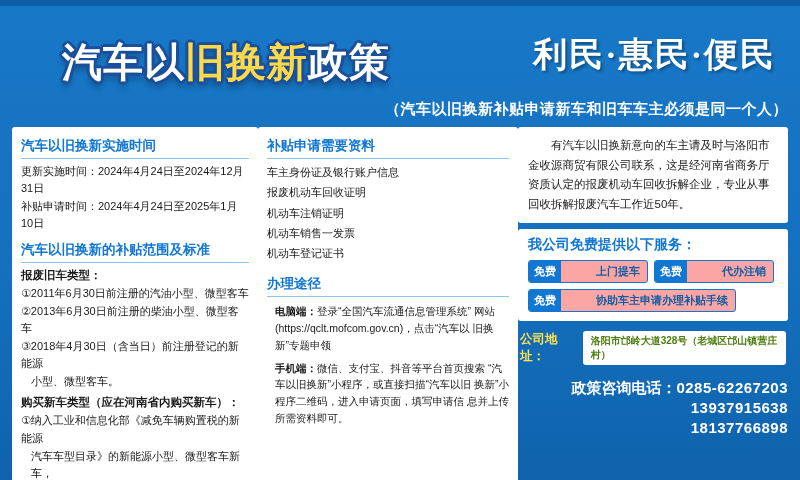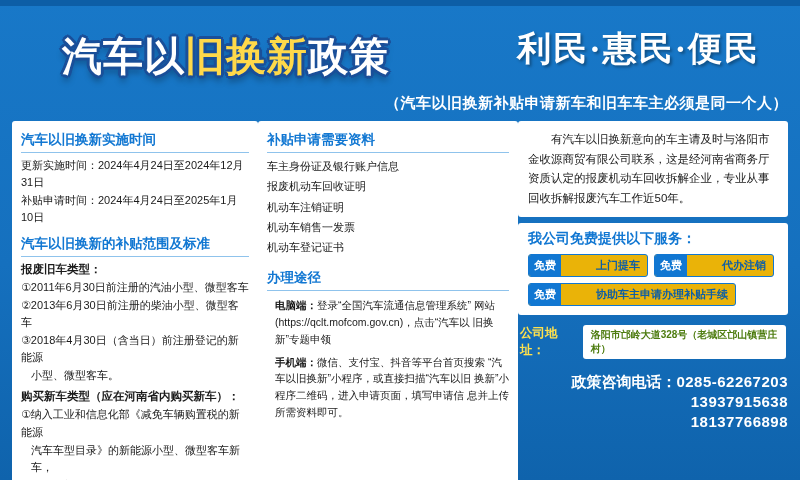--- a/index.html
+++ b/index.html
@@ -5,21 +5,21 @@
   html,body{margin:0;padding:0;}
   body{
     width:800px;height:480px;overflow:hidden;
     font-family:"Liberation Sans","DejaVu Sans",sans-serif;
     background:#ffffff;
   }
   .poster{
     position:relative;width:800px;height:480px;
     background:linear-gradient(180deg,#1878c8 0%,#1570be 55%,#0f63ac 100%);
     box-sizing:border-box;
-    padding:20px 12px 8px 12px;
+    padding:26px 12px 8px 12px;
   }
   .poster:before{
     content:"";position:absolute;left:0;top:0;right:0;height:6px;
     background:#0d5ea6;
   }
   
   .header{
     position:relative;height:72px;display:flex;align-items:center;
   }
   .title-main{
@@ -27,21 +27,21 @@
     color:#ffffff;
     text-shadow:
        3px 0 0 #1a4f99, -3px 0 0 #1a4f99, 0 3px 0 #1a4f99, 0 -3px 0 #1a4f99,
        2px 2px 0 #1a4f99, -2px 2px 0 #1a4f99, 2px -2px 0 #1a4f99, -2px -2px 0 #1a4f99,
        0 6px 6px rgba(0,0,0,.35);
     margin-left:50px;
     white-space:nowrap;
   }
   .title-main .y{color:#ffd94a;}
   .slogan{
-    position:absolute;right:28px;top:6px;
+    position:absolute;right:12px;top:6px;
     font-size:34px;font-weight:bold;color:#ffffff;
     font-family:"Liberation Serif","DejaVu Serif",serif;
     text-shadow:2px 2px 3px rgba(0,0,0,.35);
     letter-spacing:2px;
     white-space:nowrap;
   }
   .subtitle{
     margin:2px 0 8px 26px;
     font-size:15px;color:#ffffff;font-weight:bold;
     letter-spacing:.5px;
@@ -81,21 +81,21 @@
     background:#ffffff;border-radius:3px;padding:8px 10px;
   }
   .rc-top .txt{font-size:11.5px;line-height:1.7;text-indent:2em;}
   .rc-serv{
     background:#ffffff;border-radius:3px;padding:7px 10px 9px 10px;
   }
   .serv-title{color:#1177d2;font-size:14px;font-weight:bold;margin-bottom:6px;}
   .chips{display:flex;flex-wrap:wrap;gap:6px;}
   .chip{
     display:flex;align-items:center;border:1px solid #1177d2;border-radius:3px;
-    overflow:hidden;font-size:11px;background:#eab308;
+    overflow:hidden;font-size:11px;background:#fca5a5;
   }
   .chip .free{background:#1177d2;color:#fff;padding:3px 5px;font-weight:bold;}
   .chip .ctxt{padding:3px 7px;color:#0d5ea6;font-weight:bold;margin-left:28px;}
   .addr{
     display:flex;align-items:center;gap:6px;margin-top:0;
     color:#ffffff;font-size:12.5px;font-weight:bold;padding:4px 2px;
   }
   .addr .k{color:#ffe14d;}
   .addr .v{
     background:#ffffff;color:#4d7c0f;border-radius:3px;padding:3px 8px;font-size:10px;

